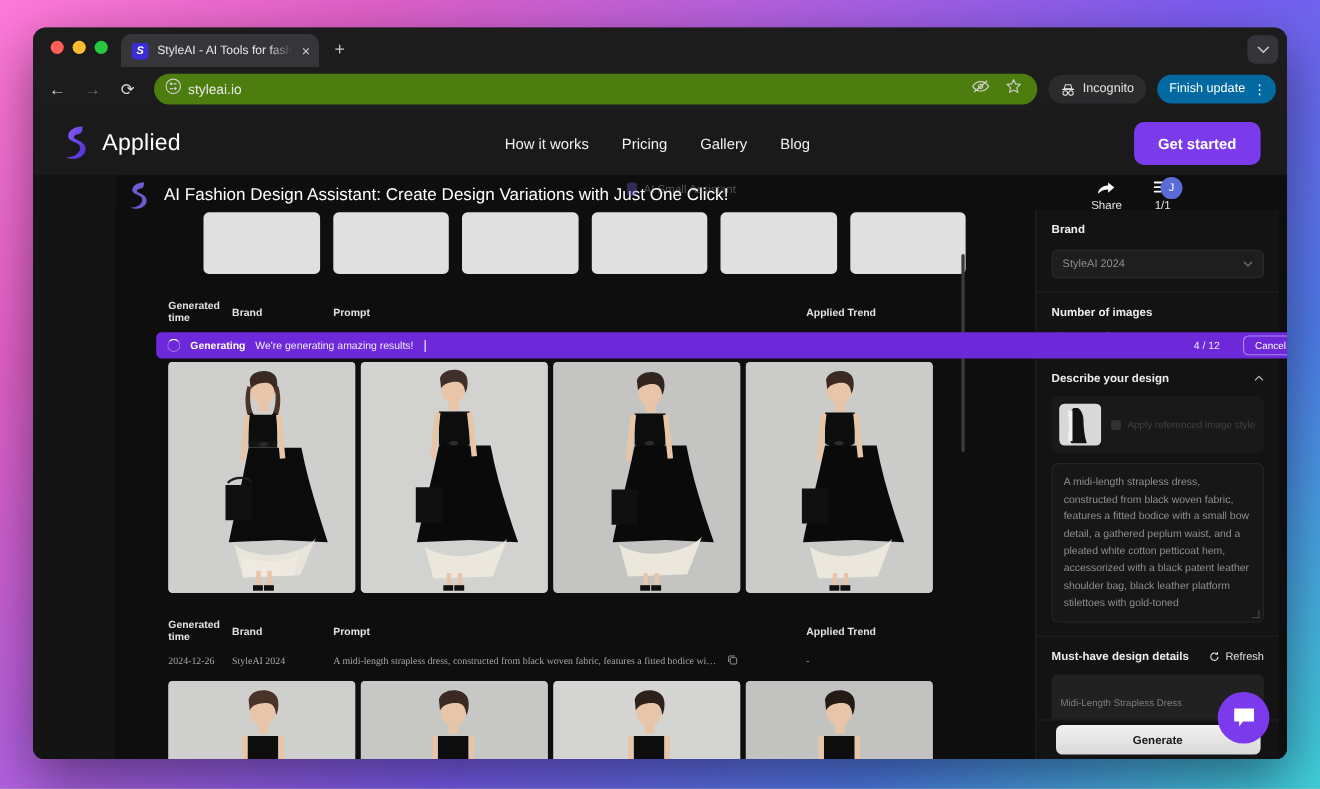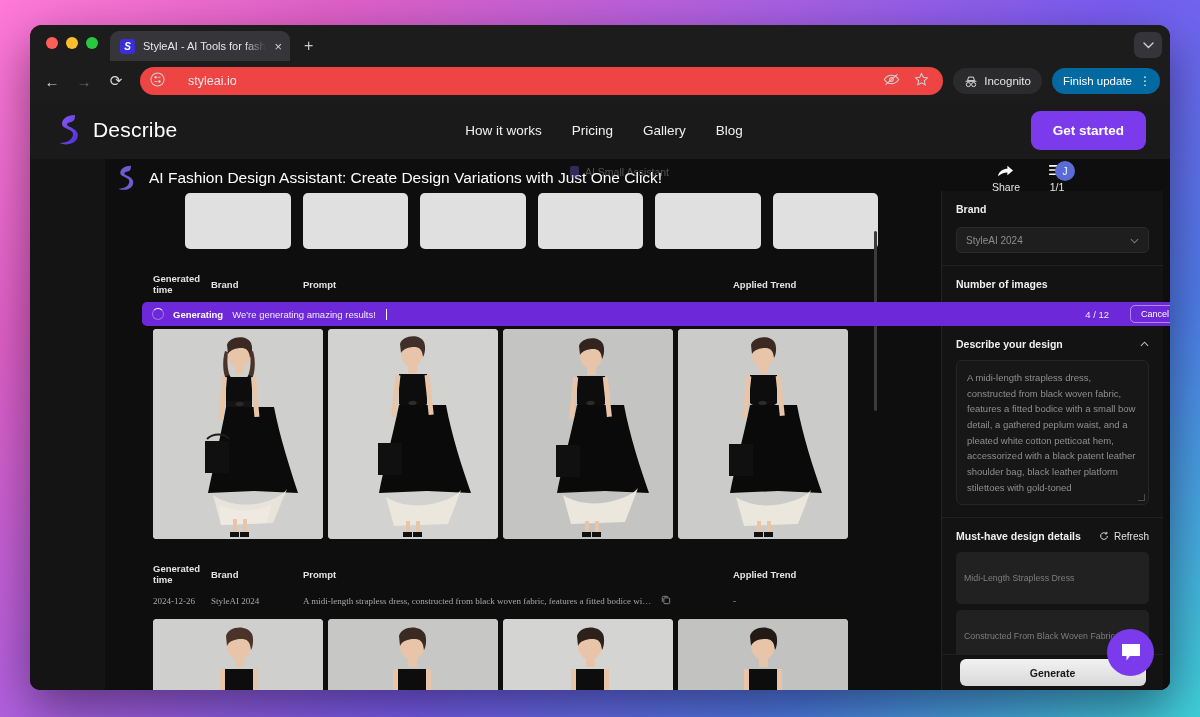--- a/index.html
+++ b/index.html
@@ -71,23 +71,23 @@
     display: flex; align-items: center; gap: 4px;
     padding: 0 10px 0 8px;
   }
   .nav-btn {
     width: 28px; height: 28px; border-radius: 50%;
     display: flex; align-items: center; justify-content: center;
     color: #d7d7d7; font-size: 15px;
   }
   .nav-btn.disabled { color: #6a6a6a; }
   .omnibox {
-    flex: 1 1 auto; height: 28px; background: #ef4444;
+    flex: 1 1 auto; height: 28px; background: #4d7c0f;
     border-radius: 14px; display: flex; align-items: center;
-    padding: 0 10px 0 10px; gap: 23px; margin: 0 6px;
+    padding: 0 10px 0 10px; gap: 6px; margin: 0 6px;
     position: relative;
   }
   .omni-url { font-size: 12.5px; color: #e9e9e9; }
   .omni-right { margin-left: auto; display: flex; align-items: center; gap: 14px; padding-right: 4px; }
   .incognito-pill {
     display: flex; align-items: center; gap: 6px;
     height: 26px; padding: 0 11px; border-radius: 13px;
     background: #2b2b2e; color: #e4e4e4; font-size: 11.5px;
   }
   .update-pill {
@@ -368,21 +368,21 @@
           <svg width="26" height="34" viewBox="0 0 26 34">
             <defs>
                 <linearGradient id="bg1" x1="0" y1="0" x2="1" y2="1">
               <stop offset="0" stop-color="#8b5cf6"></stop>
                   <stop offset="1" stop-color="#4c2fd6"></stop>
             </linearGradient>
               </defs>
             <path d="M19 2c-8 0-13 4-13 9s11 5 11 10-5 9-13 9c6 3 14 1 17-4 3-6-2-10-7-12-4-1.6-4-4 1-5 3-.7 4-2 4-7z" fill="url(#bg1)"></path>
           </svg>
         </span>
-        <span class="brand-name">Describe</span>
+        <span class="brand-name">Applied</span>
       </div>
       <div class="nav-links">
         <span class="nav-link">How it works</span>
         <span class="nav-link">Pricing</span>
         <span class="nav-link">Gallery</span>
         <span class="nav-link">Blog</span>
       </div>
       <span class="cta">Get started</span>
     </div>
 
@@ -649,20 +649,33 @@
         <div class="sb-section">
           <div class="sb-title-row">
             <span class="sb-title" style="margin:0">Describe your design</span>
             <span class="chev-up">
               <svg width="9" height="6" viewBox="0 0 10 6">
                   <path d="M1 5l4-4 4 4" stroke="#bdbdbd" stroke-width="1.2" fill="none"></path>
                 </svg>
             </span>
           </div>
 
+          <div class="ref-box">
+            <span class="ref-thumb">
+              <svg width="38" height="38" viewBox="0 0 38 38">
+                <rect width="38" height="38" fill="#d8d8d8"></rect>
+                <path d="M13 4c-3 2-5 7-5 14s1 14 3 18h14c-2-6-3-14-3-20s-2-10-5-12z" fill="#111"></path>
+                <rect x="8" y="6" width="4" height="28" fill="#f0f0f0"></rect>
+              </svg>
+            </span>
+            <span class="ref-opt">
+              <span class="ref-check"></span>
+              <span class="ref-opt-txt">Apply referenced image style</span>
+            </span>
+          </div>
 
           <div class="prompt-box">
             <div class="prompt-text">A midi-length strapless dress, constructed from black woven fabric, features a fitted bodice with a small bow detail, a gathered peplum waist, and a pleated white cotton petticoat hem, accessorized with a black patent leather shoulder bag, black leather platform stilettoes with gold-toned</div>
             <span class="resize-grip"></span>
           </div>
         </div>
 
         <div class="sb-section">
           <div class="sb-title-row">
             <span class="sb-title" style="margin:0">Must-have design details</span>

